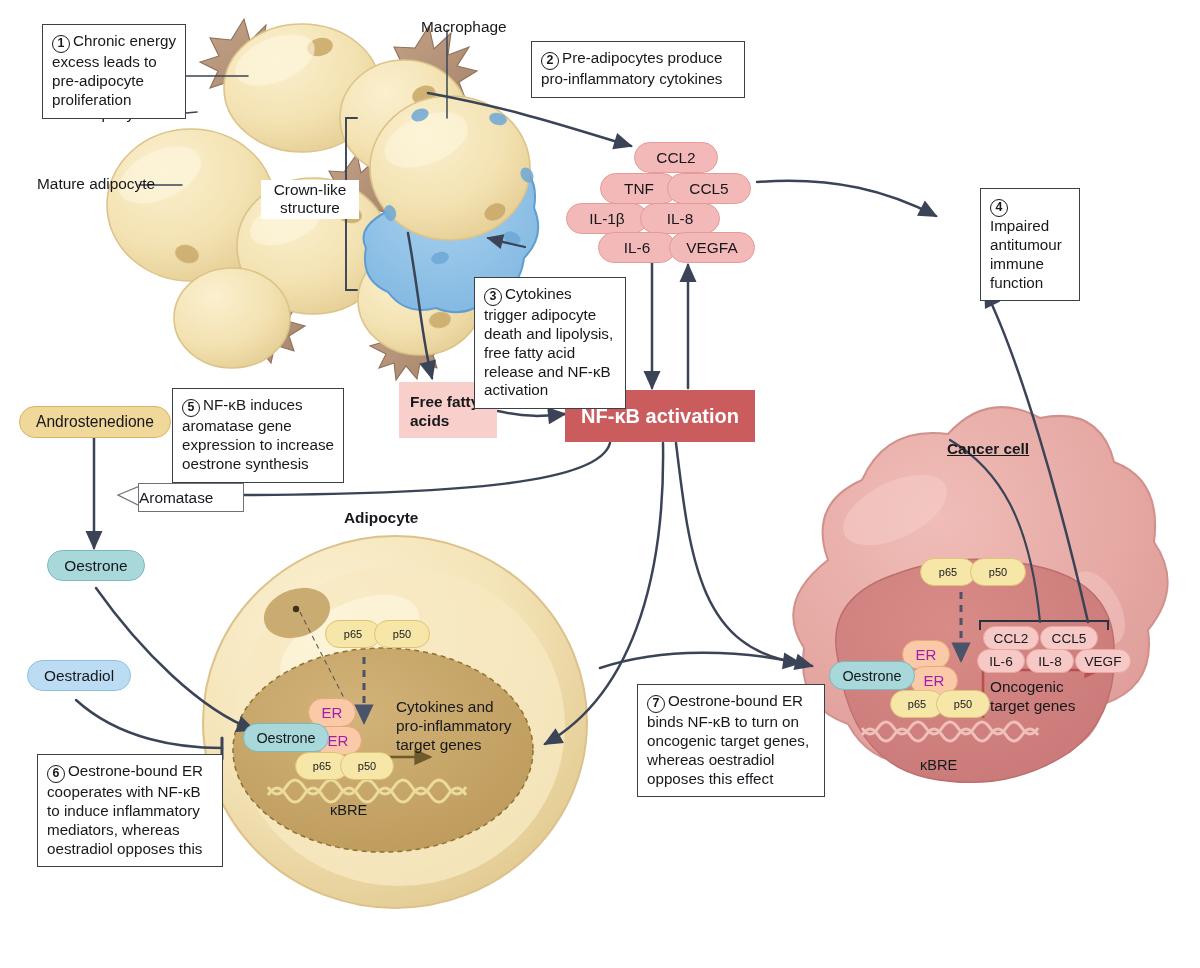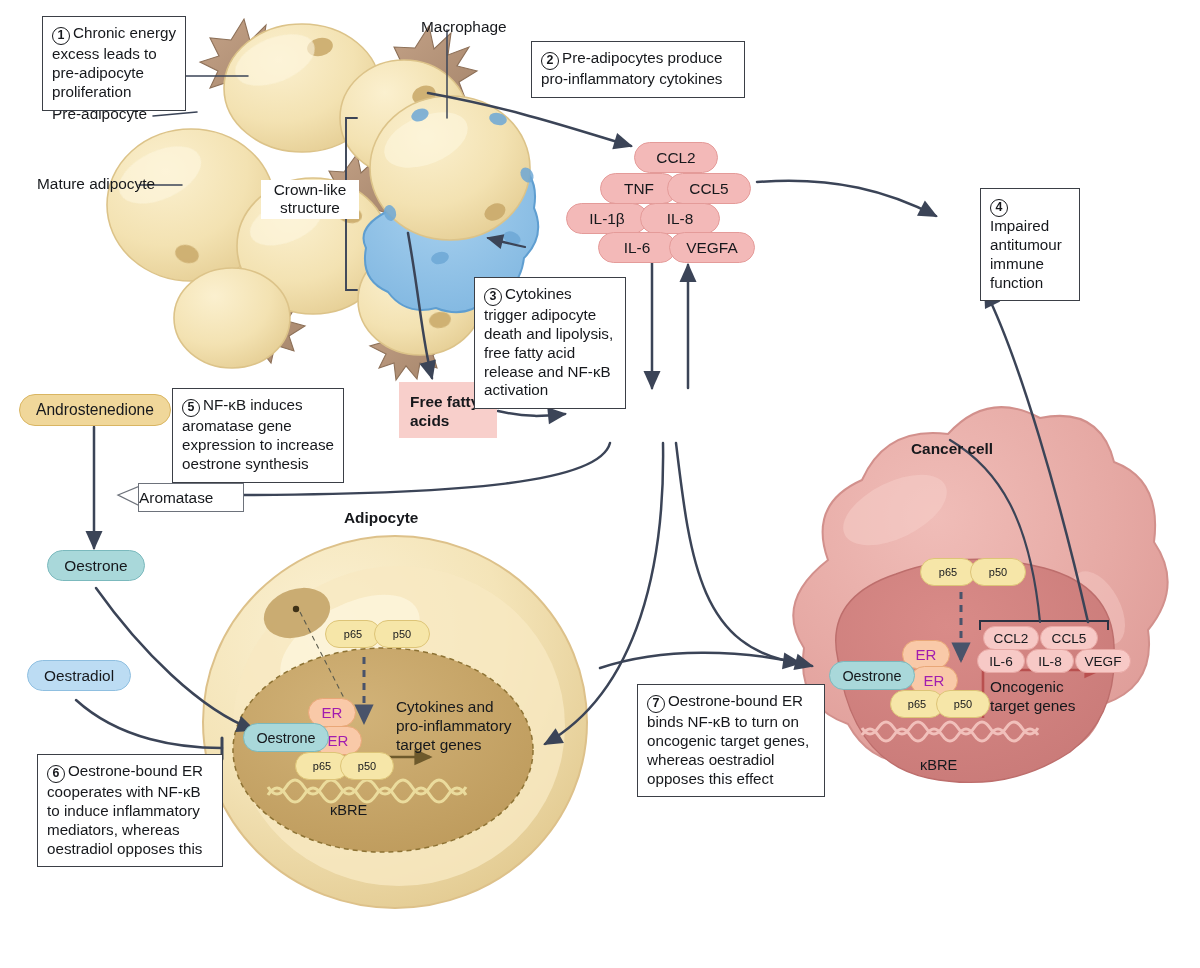--- a/index.html
+++ b/index.html
@@ -26,21 +26,21 @@
   .plainlabel.bold{font-weight:700;}
   .labelbg{background:#fff;padding:1px 3px;text-align:center;}
 
   
   .pill{
     position:absolute;border-radius:999px;display:flex;align-items:center;
     justify-content:center;font-size:15.4px;box-sizing:border-box;z-index:30;
     white-space:nowrap;
   }
   .pill-cyto{background:#f3b9b8;border:1.3px solid #e49b99;color:#16181c;}
-  .pill-steroid-yellow{background:#f0d79a;border:1.6px solid #d9b562;color:#16181c;font-size:15.6px;}
+  .pill-steroid-yellow{background:#f0d79a;border:1.6px solid #d9b562;color:#16181c;font-size:15.6px;margin-top:12px;}
   .pill-oestrone{background:#a9d8da;border:1.6px solid #7bb9bd;color:#16181c;}
   .pill-oestradiol{background:#bcdcf3;border:1.6px solid #8fbfe0;color:#16181c;}
   .pill-p{background:#f6e6a8;border:1.3px solid #ddc477;color:#16181c;font-size:11px;}
   .pill-er{background:#f9c9a8;border:1.3px solid #e9a777;color:#a21caf;font-size:15px;}
   .pill-mini{background:#f7c9c6;border:1.2px solid #e8a9a5;color:#16181c;font-size:13.6px;}
   .pill-oestrone-sm{background:#a9d8da;border:1.5px solid #7bb9bd;color:#16181c;font-size:14.4px;}
 
   
   .ffa-box{
     position:absolute;background:#f8cfcb;color:#16181c;font-weight:700;
@@ -265,20 +265,23 @@
 <div class="pill pill-cyto" style="left:600px;top:173px;width:78px;height:31px;">TNF</div>
 <div class="pill pill-cyto" style="left:667px;top:173px;width:84px;height:31px;">CCL5</div>
 <div class="pill pill-cyto" style="left:566px;top:203px;width:82px;height:31px;">IL-1β</div>
 <div class="pill pill-cyto" style="left:640px;top:203px;width:80px;height:31px;">IL-8</div>
 <div class="pill pill-cyto" style="left:598px;top:232px;width:78px;height:31px;">IL-6</div>
 <div class="pill pill-cyto" style="left:669px;top:232px;width:86px;height:31px;">VEGFA</div>
 
 <div class="ffa-box" style="left:399px;top:382px;width:98px;height:56px;">
   <span>Free fatty acids</span>
 </div>
+<div class="nfkb-box" style="left:565px;top:390px;width:190px;height:52px;">
+  <span>NF-κB activation</span>
+</div>
 
 <div class="pill pill-steroid-yellow" style="left:19px;top:394px;width:152px;height:32px;">
   <span>Androstenedione</span>
 </div>
 <div class="aromatase-box" style="left:138px;top:483px;width:104px;height:27px;">
   <span>Aromatase</span>
 </div>
 <div class="pill pill-oestrone" style="left:47px;top:550px;width:98px;height:31px;">
   <span>Oestrone</span>
 </div>
@@ -323,23 +326,23 @@
 </div>
 <div class="kbre" style="left:920px;top:757px;">κBRE</div>
 
 <div class="plainlabel" style="left:52px;top:105px;">Pre-adipocyte</div>
 <div class="plainlabel" style="left:37px;top:175px;">Mature adipocyte</div>
 <div class="plainlabel" style="left:421px;top:18px;">Macrophage</div>
 <div class="plainlabel labelbg" style="left:261px;top:180px;width:92px;white-space:normal;line-height:1.2;">
   <span>Crown-like structure</span>
 </div>
 <div class="plainlabel bold" style="left:344px;top:509px;">Adipocyte</div>
-<div class="plainlabel bold" style="left:911px;top:440px;">Cancer cell</div>
-
-<div class="callout" style="left:42px;top:16px;width:144px;">
+<div class="plainlabel bold" style="left:947px;top:440px;text-decoration:underline;">Cancer cell</div>
+
+<div class="callout" style="left:42px;top:24px;width:144px;">
   <span class="num">1</span><span class="txt">Chronic energy excess leads to pre-adipocyte proliferation</span>
 </div>
 
 <div class="callout" style="left:531px;top:41px;width:214px;">
   <span class="num">2</span><span class="txt">Pre-adipocytes produce pro-inflammatory cytokines</span>
 </div>
 
 <div class="callout" style="left:474px;top:277px;width:152px;">
   <span class="num">3</span><span class="txt">Cytokines trigger adipocyte death and lipolysis, free fatty acid release and NF-κB activation</span>
 </div>

